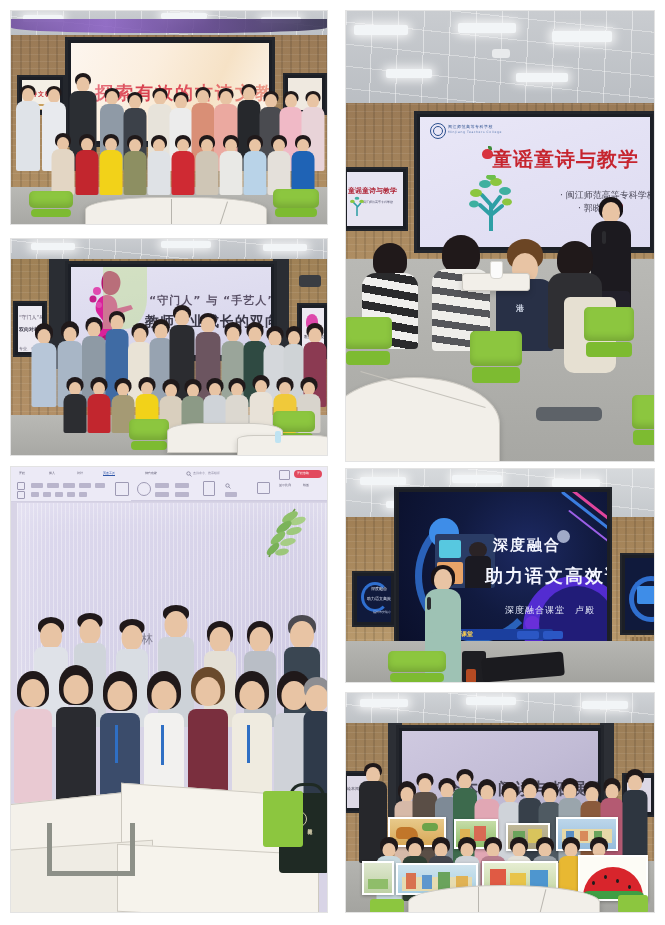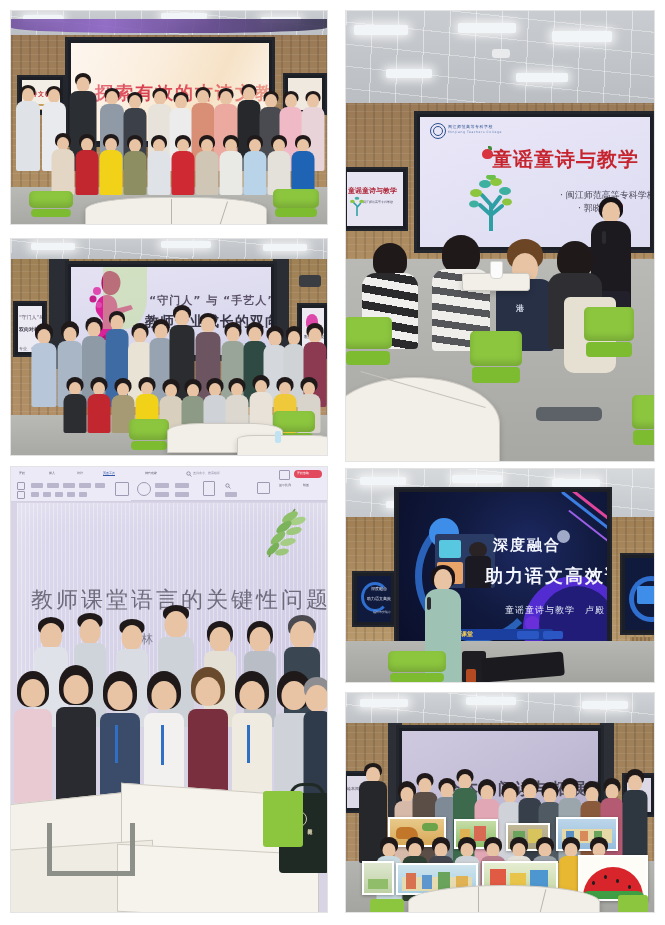--- a/index.html
+++ b/index.html
@@ -621,21 +621,20 @@
           <path d="M44 2 C36 14 26 30 18 50" stroke="#6d9c4a" stroke-width="1.6" fill="none"></path>
           <ellipse cx="39" cy="10" rx="9" ry="4" fill="#8fc06a" transform="rotate(-32 39 10)"></ellipse>
           <ellipse cx="47" cy="14" rx="8" ry="3.6" fill="#a8cf86" transform="rotate(-18 47 14)"></ellipse>
           <ellipse cx="33" cy="20" rx="9" ry="4" fill="#7bb35a" transform="rotate(-36 33 20)"></ellipse>
           <ellipse cx="43" cy="24" rx="8" ry="3.6" fill="#9ec97c" transform="rotate(-16 43 24)"></ellipse>
           <ellipse cx="27" cy="31" rx="9" ry="4" fill="#88bd66" transform="rotate(-40 27 31)"></ellipse>
           <ellipse cx="37" cy="35" rx="8" ry="3.5" fill="#a6cd84" transform="rotate(-14 37 35)"></ellipse>
           <ellipse cx="22" cy="42" rx="8" ry="3.6" fill="#79b158" transform="rotate(-44 22 42)"></ellipse>
           <ellipse cx="31" cy="45" rx="7" ry="3.2" fill="#9cc77a" transform="rotate(-12 31 45)"></ellipse>
         </svg>
-        <div class="txt t-grey" style="left:14px;top:82px;font-size:22px;">教师课堂语言的关键性问题</div>
         <div class="txt" style="left:124px;top:128px;font-size:12px;color:#7c7a8c;letter-spacing:2px;">林　　</div>
       </div>
 
       <div class="row-people" style="top:140px;height:120px;">
         <div class="person" style="left:22px;width:36px;height:112px;">
             <div class="hair" style="top:2px;width:26px;height:18px;"></div>
             <div class="head" style="top:8px;width:22px;height:26px;"></div>
             <div class="body" style="top:32px;width:34px;height:80px;background:#dfe2e8;"></div>
           </div>
         <div class="person" style="left:62px;width:34px;height:114px;">
@@ -765,21 +764,21 @@
 
           <div style="position:absolute;left:158px;top:38px;width:13px;height:13px;border-radius:50%;background:#cfd8f0;opacity:.75;"></div>
 
           <div style="position:absolute;left:126px;top:124px;width:15px;height:15px;border-radius:50%;background:#f0409a;"></div>
 
           <div style="position:absolute;right:-20px;bottom:-36px;width:104px;height:104px;border-radius:50%;background:#5a2de0;opacity:.9;"></div>
           <div style="position:absolute;right:-8px;bottom:-18px;width:76px;height:76px;border-radius:50%;background:#1c1b6e;opacity:.9;"></div>
 
           <div class="txt t-white" style="left:94px;top:44px;font-size:15px;letter-spacing:2px;">深度融合</div>
           <div class="txt t-white" style="left:86px;top:72px;font-size:18px;letter-spacing:2px;">助力语文高效课堂</div>
-          <div class="txt" style="left:106px;top:112px;font-size:9px;color:#e4e9f7;letter-spacing:1px;">童谣童诗与教学　卢殿</div>
+          <div class="txt" style="left:106px;top:112px;font-size:9px;color:#e4e9f7;letter-spacing:1px;">深度融合课堂　卢殿</div>
 
           <div style="position:absolute;left:34px;bottom:4px;width:120px;height:11px;background:#1b3f9e;border-radius:2px;"></div>
           <div class="txt" style="left:38px;bottom:5px;font-size:6px;color:#ffd34d;font-weight:700;">深度融合课堂</div>
           <div style="position:absolute;left:118px;bottom:5px;width:22px;height:8px;background:#2b57c4;border-radius:2px;"></div>
           <div style="position:absolute;left:144px;bottom:5px;width:20px;height:8px;background:#2b57c4;border-radius:2px;"></div>
         </div>
       </div>
 
       <div class="screen" style="left:6px;top:102px;width:44px;height:56px;border-width:2px;">
         <div class="slide" style="background:#101a3c;">

